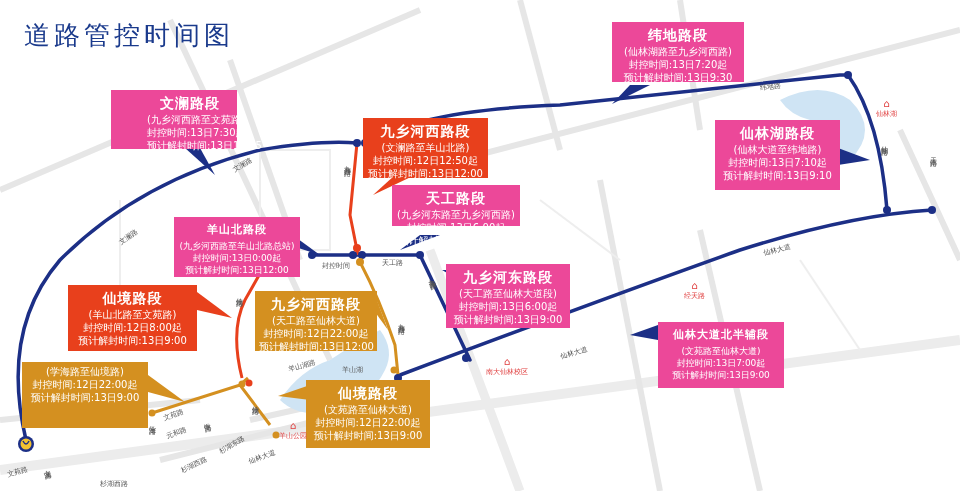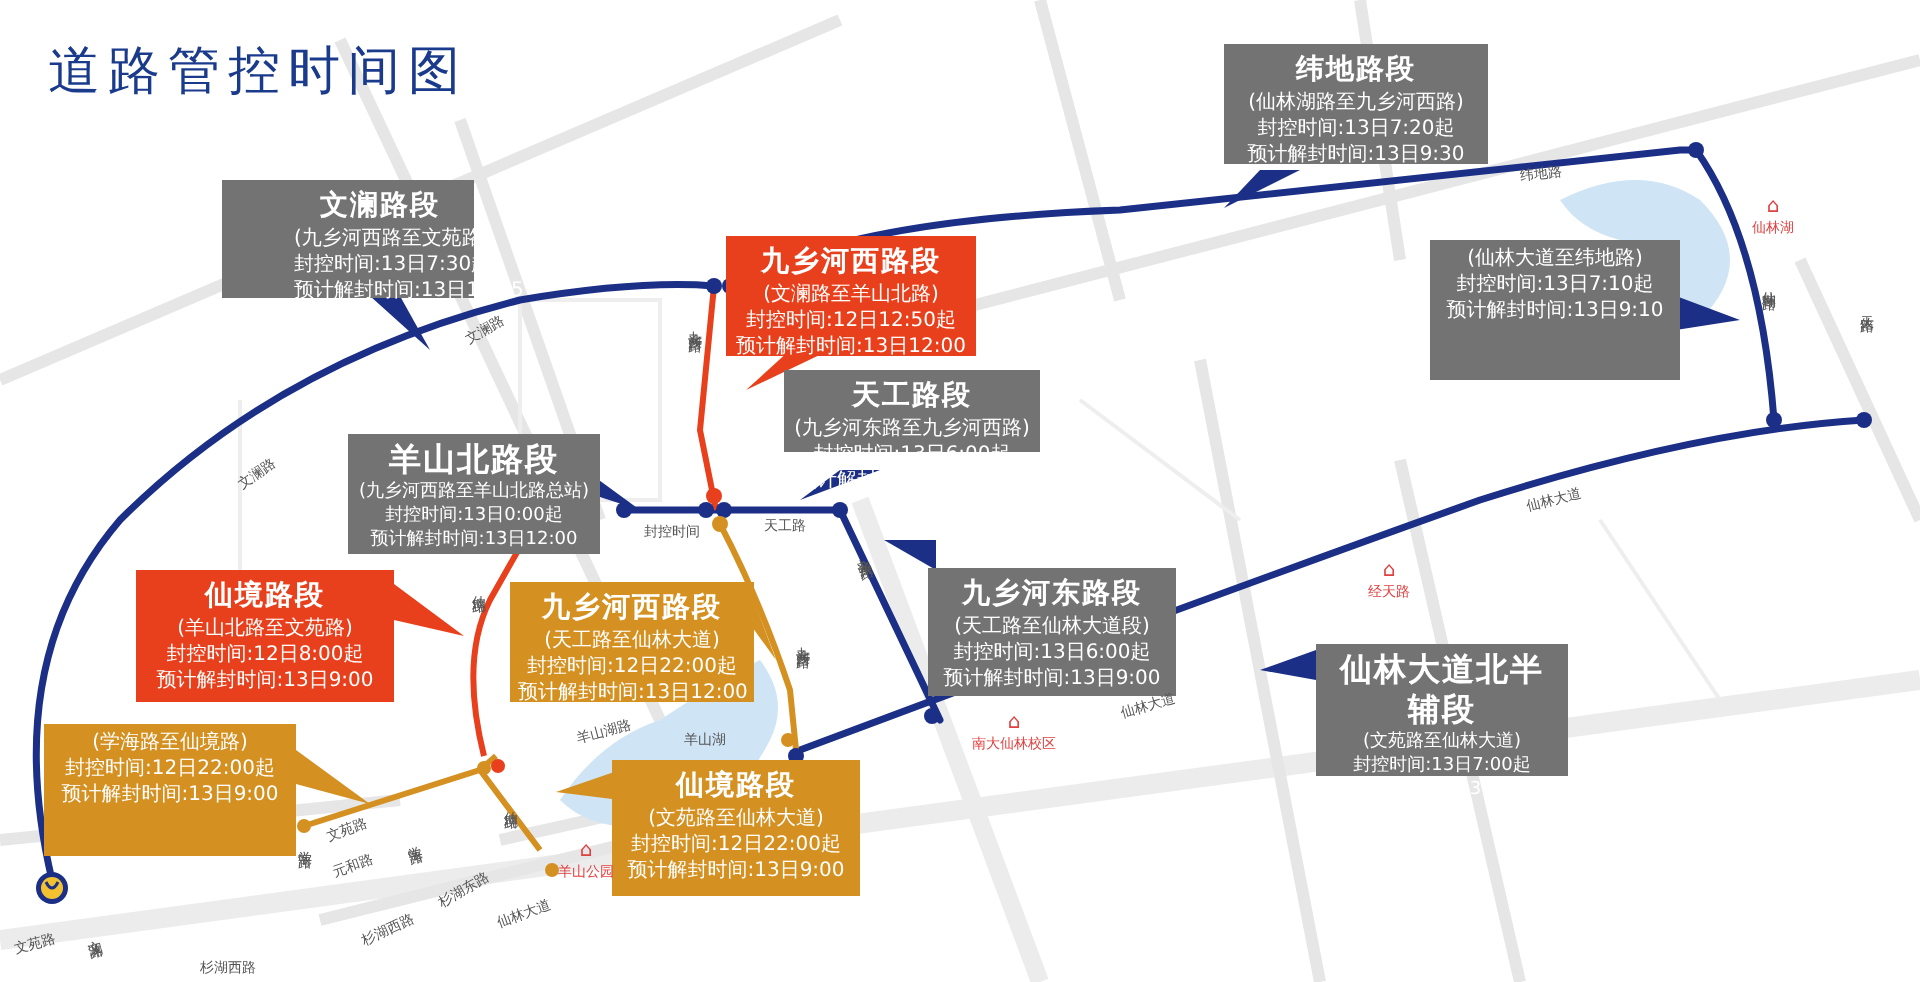--- a/index.html
+++ b/index.html
@@ -2,24 +2,24 @@
 <html><head>
 <meta charset="utf-8">
 <style>
   html,body{margin:0;padding:0;}
   body{width:960px;height:491px;position:relative;overflow:hidden;background:#ffffff;font-family:"DejaVu Sans","Liberation Sans",sans-serif;}
   #map{position:absolute;left:0;top:0;width:960px;height:491px;}
   .title{position:absolute;left:24px;top:18px;font-size:26px;font-weight:normal;color:#1a3a8c;letter-spacing:4px;}
   .box{position:absolute;color:#fff;text-align:center;line-height:13px;font-size:10px;padding:3px 4px;box-sizing:border-box;}
   .box .name{font-size:14px;font-weight:bold;line-height:20px;letter-spacing:1px;}
   .box .line{white-space:nowrap;text-align:center;}
-  .box.blue{background:#737373;}
+  .box.blue{background:#ec4899;}
   .box.red{background:#e8401c;}
   .box.gold{background:#d49020;}
-  .box.small .name{font-size:16px;}
+  .box.small .name{font-size:11px;}
   .box.small .line{font-size:9px;line-height:12px;}
   .maplabel{position:absolute;font-size:7px;color:#555;white-space:nowrap;}
   .poi{position:absolute;font-size:7px;color:#e04040;white-space:nowrap;text-align:center;}
   .vert{writing-mode:vertical-rl;letter-spacing:1px;}
 </style>
 </head>
 <body>
 
 <svg id="map" viewBox="0 0 960 491" xmlns="http://www.w3.org/2000/svg">
 
@@ -129,40 +129,41 @@
 </div>
 
 <div class="box red" style="left:363px;top:118px;width:125px;height:60px;">
   <div class="name">九乡河西路段</div>
   <div class="line">(文澜路至羊山北路)</div>
   <div class="line">封控时间:12日12:50起</div>
   <div class="line">预计解封时间:13日12:00</div>
 </div>
 
 <div class="box blue" style="left:715px;top:120px;width:125px;height:70px;">
+  <div class="name">仙林湖路段</div>
   <div class="line">(仙林大道至纬地路)</div>
   <div class="line">封控时间:13日7:10起</div>
   <div class="line">预计解封时间:13日9:10</div>
 </div>
 
 <div class="box blue" style="left:392px;top:185px;width:128px;height:41px;">
   <div class="name">天工路段</div>
   <div class="line">(九乡河东路至九乡河西路)</div>
   <div class="line">封控时间:13日6:00起</div>
   <div class="line">预计解封时间:13日12:00</div>
 </div>
 
 <div class="box blue small" style="left:174px;top:217px;width:126px;height:60px;">
   <div class="name">羊山北路段</div>
   <div class="line">(九乡河西路至羊山北路总站)</div>
   <div class="line">封控时间:13日0:00起</div>
   <div class="line">预计解封时间:13日12:00</div>
 </div>
 
-<div class="box blue" style="left:464px;top:264px;width:124px;height:64px;margin-top:20px;">
+<div class="box blue" style="left:446px;top:264px;width:124px;height:64px;">
   <div class="name">九乡河东路段</div>
   <div class="line">(天工路至仙林大道段)</div>
   <div class="line">封控时间:13日6:00起</div>
   <div class="line">预计解封时间:13日9:00</div>
 </div>
 
 <div class="box red" style="left:68px;top:285px;width:129px;height:66px;">
   <div class="name">仙境路段</div>
   <div class="line">(羊山北路至文苑路)</div>
   <div class="line">封控时间:12日8:00起</div>

